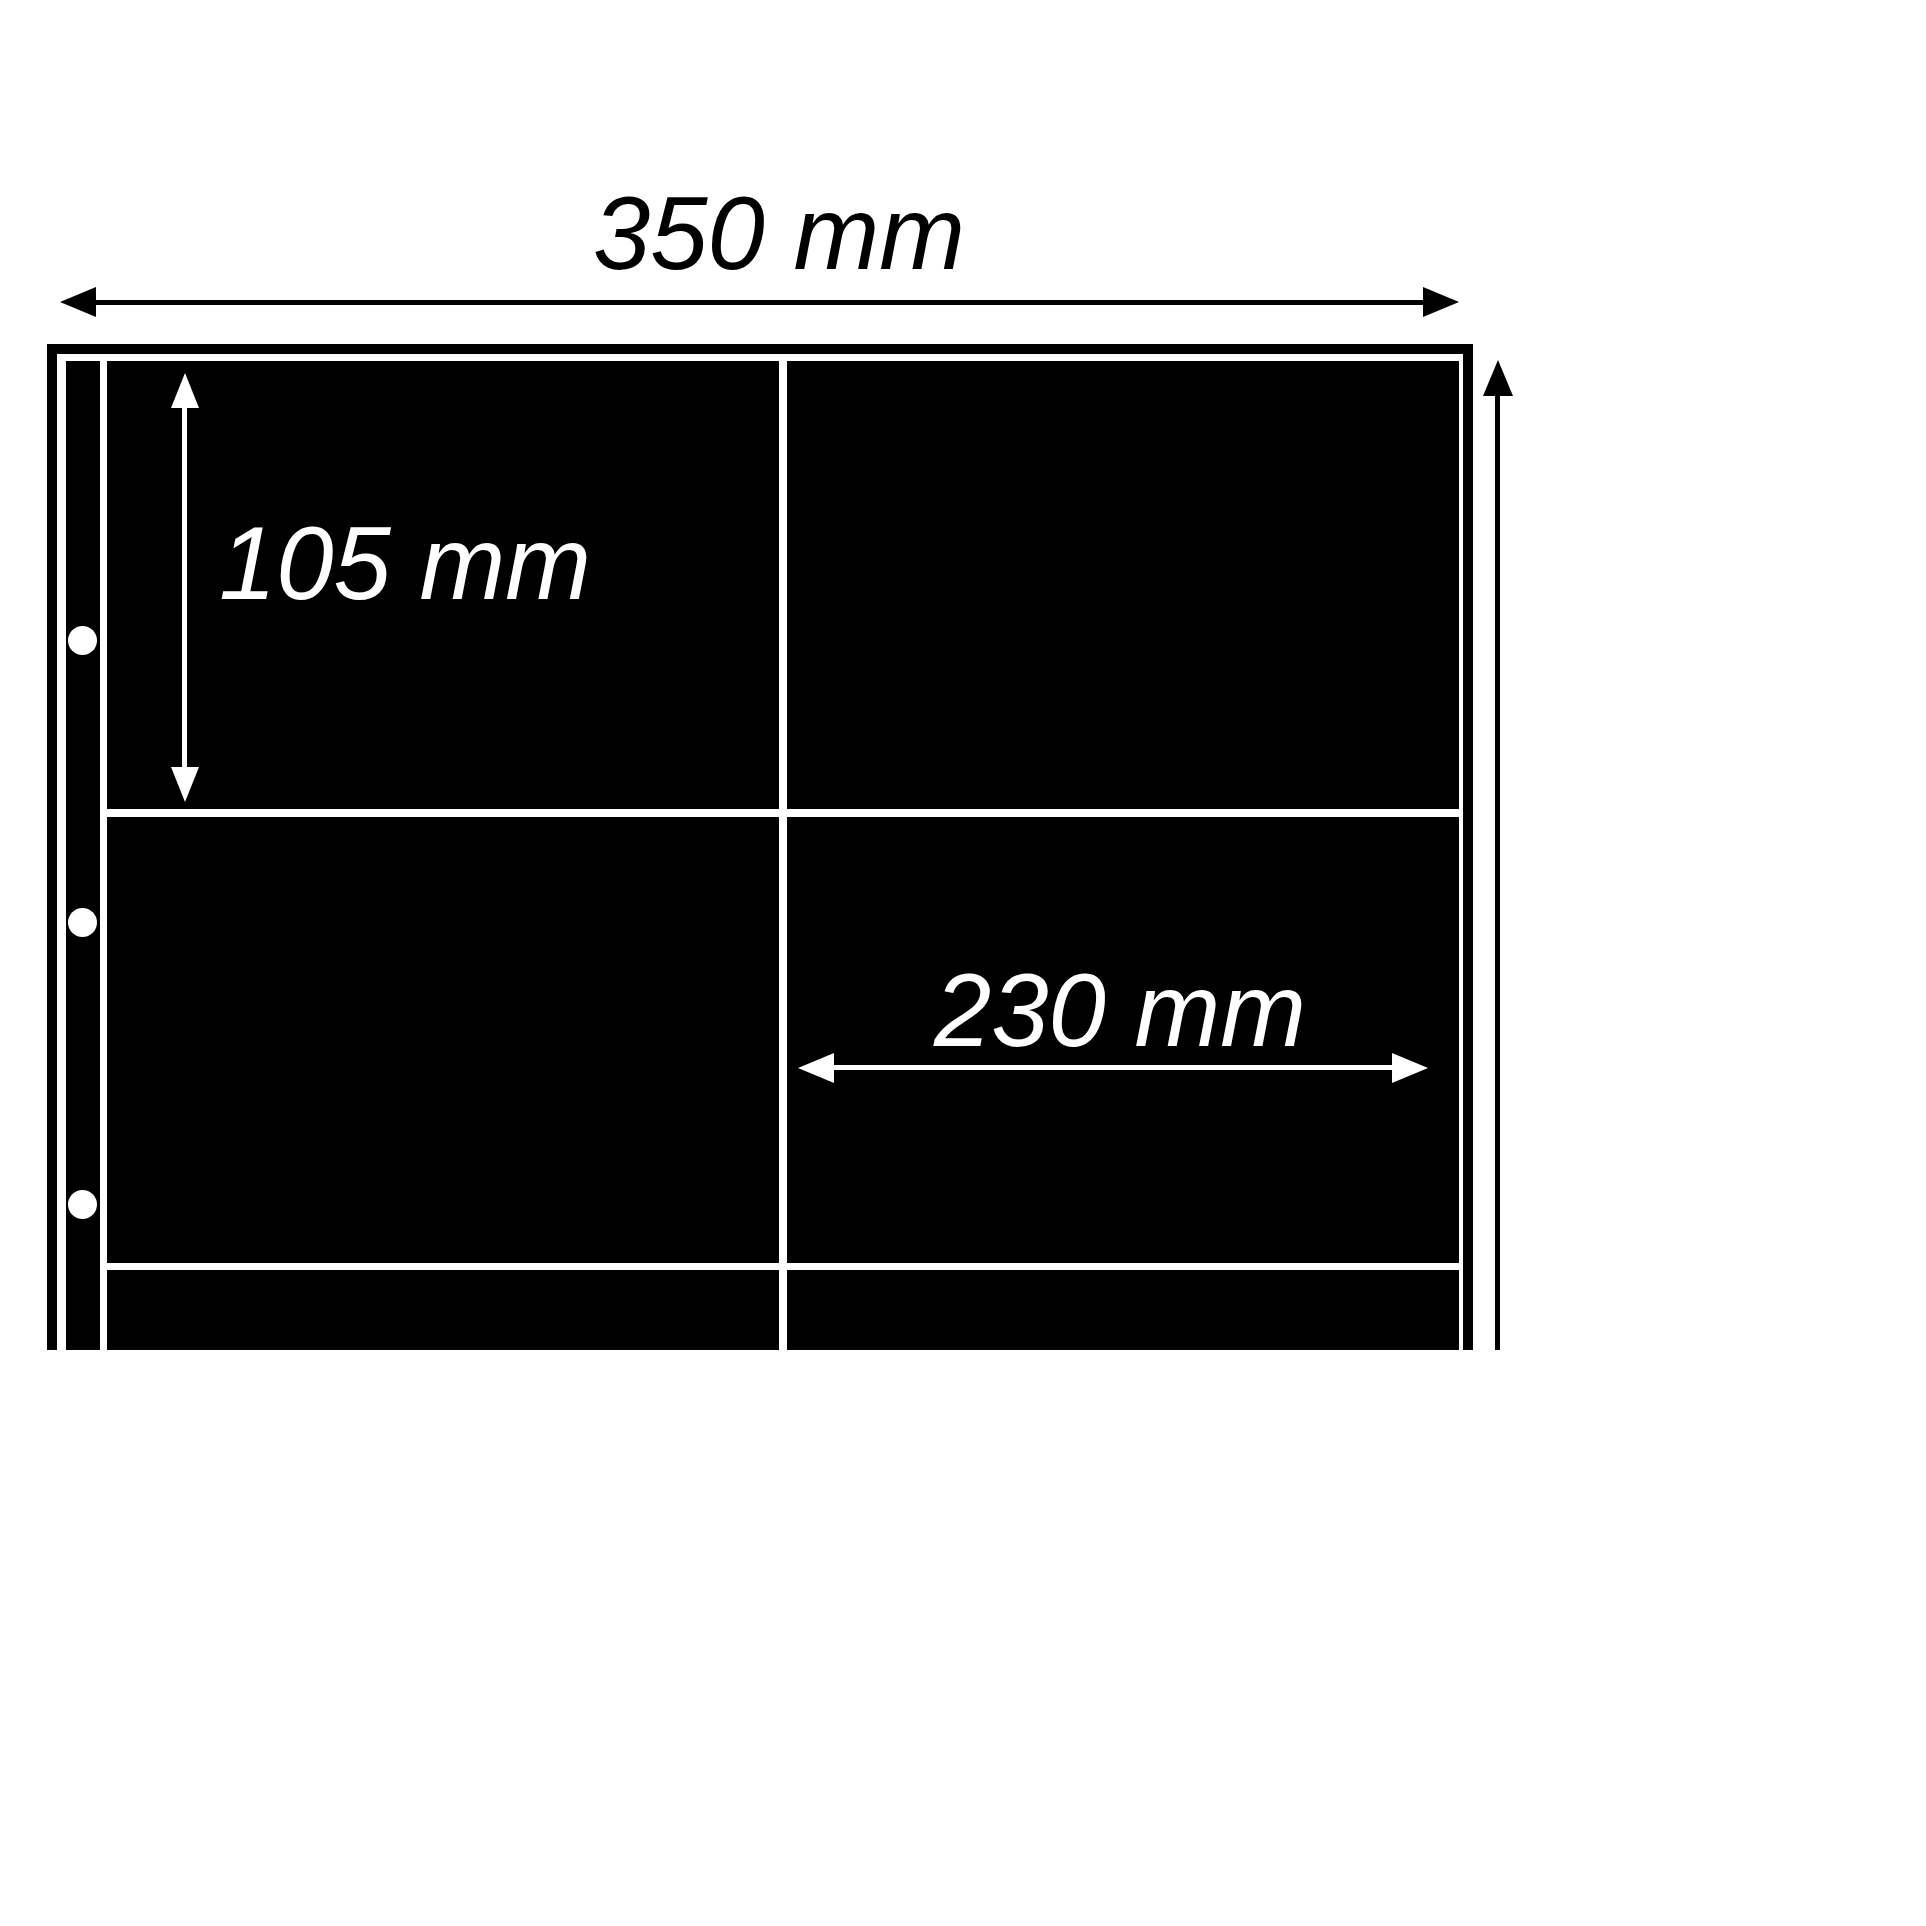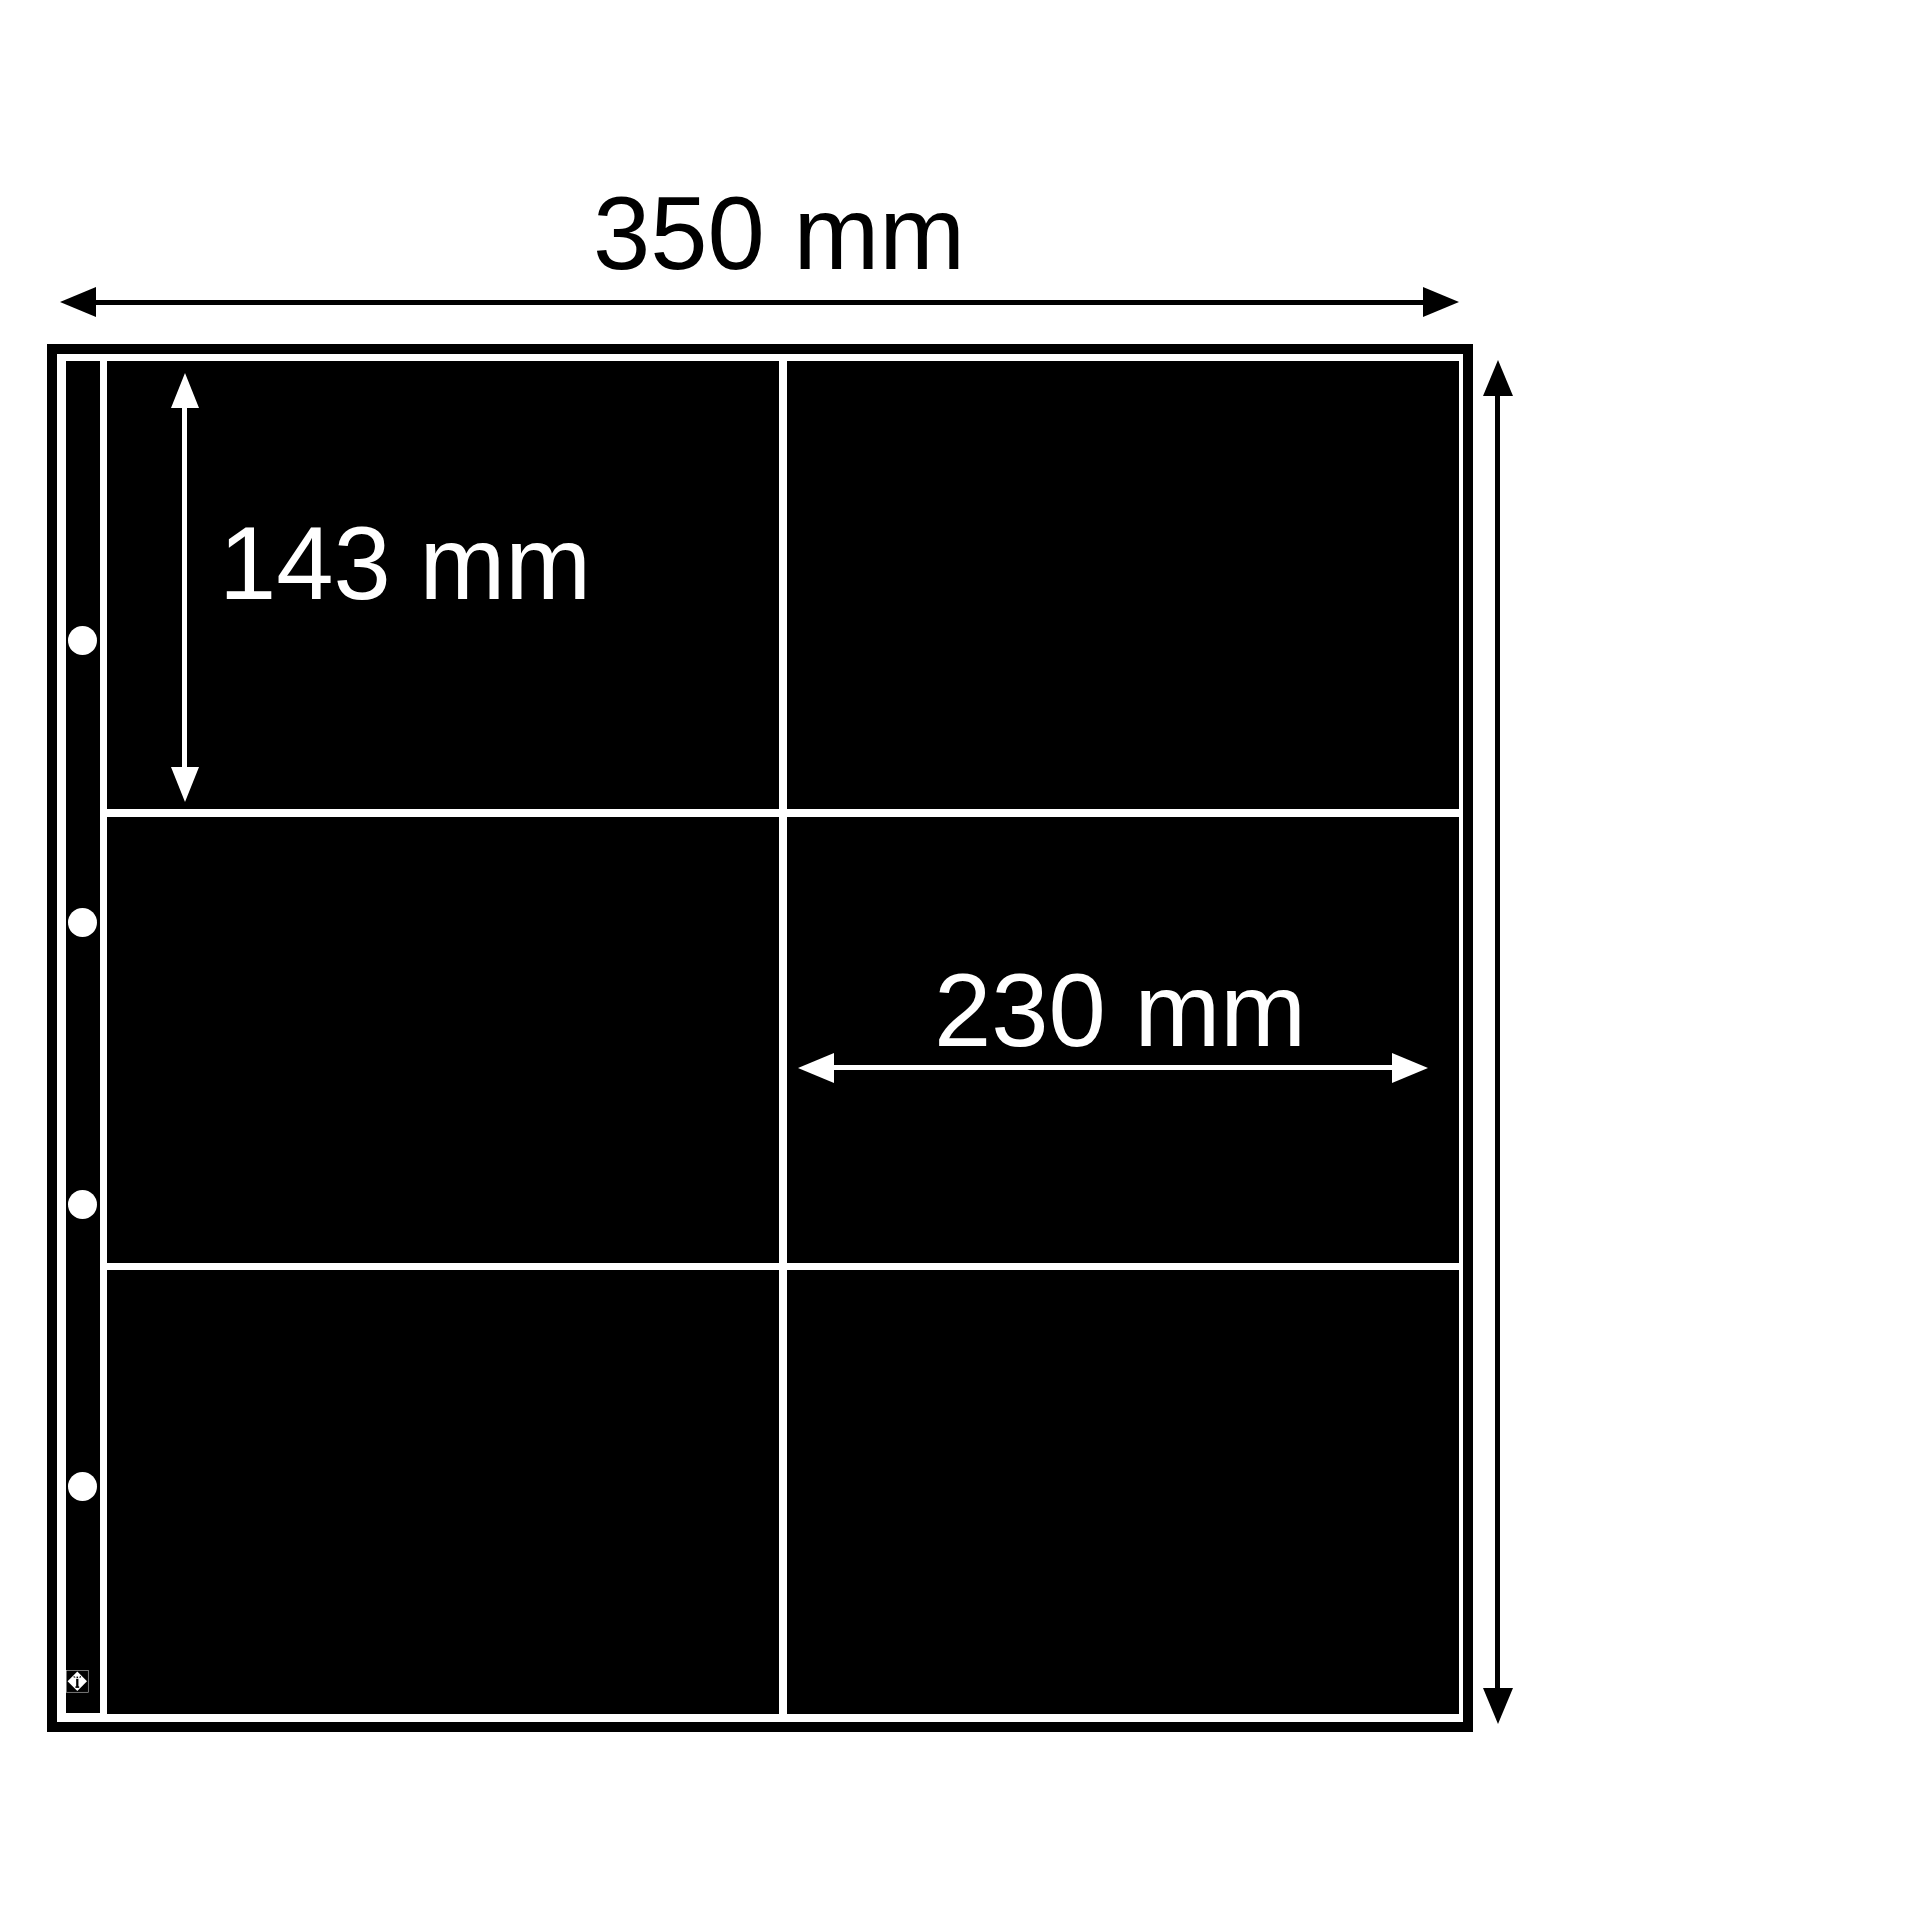--- a/index.html
+++ b/index.html
@@ -6,23 +6,24 @@
     margin: 0;
     padding: 0;
     width: 1926px;
     height: 1926px;
     background: #ffffff;
     font-family: "Liberation Sans", sans-serif;
   }
   #canvas {
     position: relative;
     width: 1926px;
-    height: 1926px;
+    height: 1350px;
     background: #ffffff;
     overflow: hidden;
+    font-style: italic;
   }
   .dim-label-black {
     position: absolute;
     font-size: 103px;
     line-height: 103px;
     color: #000000;
     white-space: nowrap;
   }
   .dim-label-white {
     position: absolute;
@@ -135,21 +136,21 @@
         <polygon points="18,2.5 33.5,18 18,33.5 2.5,18" fill="#ffffff"></polygon>
         <rect x="16.2" y="14" width="3.6" height="13" fill="#000000"></rect>
         <rect x="15" y="26" width="6" height="2.5" fill="#000000"></rect>
         <rect x="16.8" y="10.5" width="2.4" height="2.2" fill="#000000"></rect>
         <polygon points="12,9 15.5,11.5 12.5,12.5" fill="#000000"></polygon>
         <polygon points="24,9 20.5,11.5 23.5,12.5" fill="#000000"></polygon>
       </svg>
     </div>
   </div>
 
-  <div class="dim-label-white" style="left:219px; top:512px;">143 mm</div>
+  <div class="dim-label-white" style="left:219px; top:512px;">105 mm</div>
   <div>
     <div class="shaft-v white" style="left:182px; top:404px; height:367px;"></div>
     <div class="tri tri-up-white" style="left:171px; top:373px;"></div>
     <div class="tri tri-down-white" style="left:171px; top:767px;"></div>
   </div>
 
   <div class="dim-label-white" style="left:934px; top:959px;">230 mm</div>
   <div>
     <div class="shaft-h white" style="left:828px; top:1065px; width:571px;"></div>
     <div class="tri tri-left-white" style="left:798px; top:1053px;"></div>

